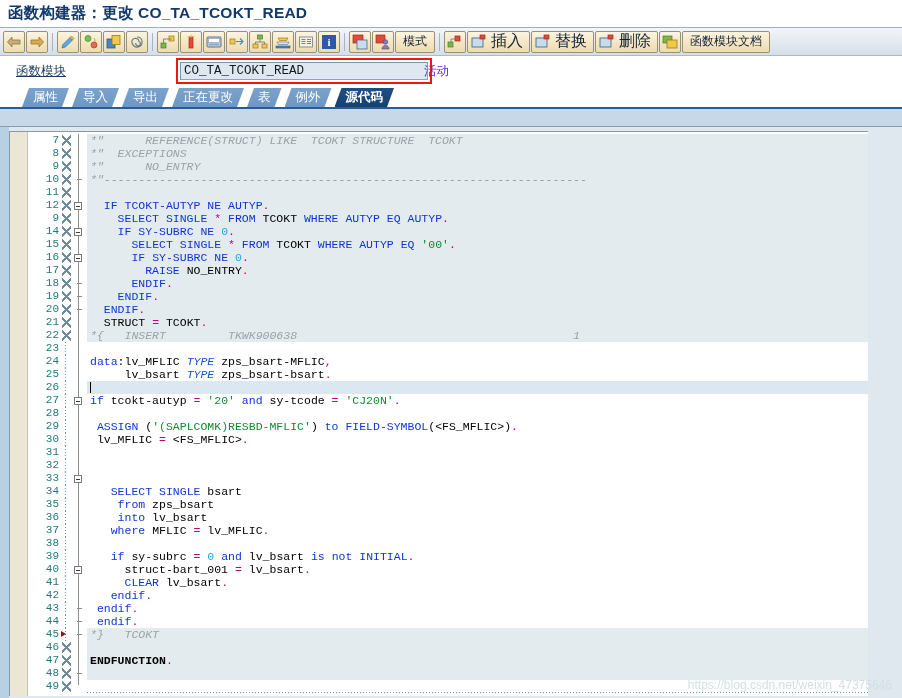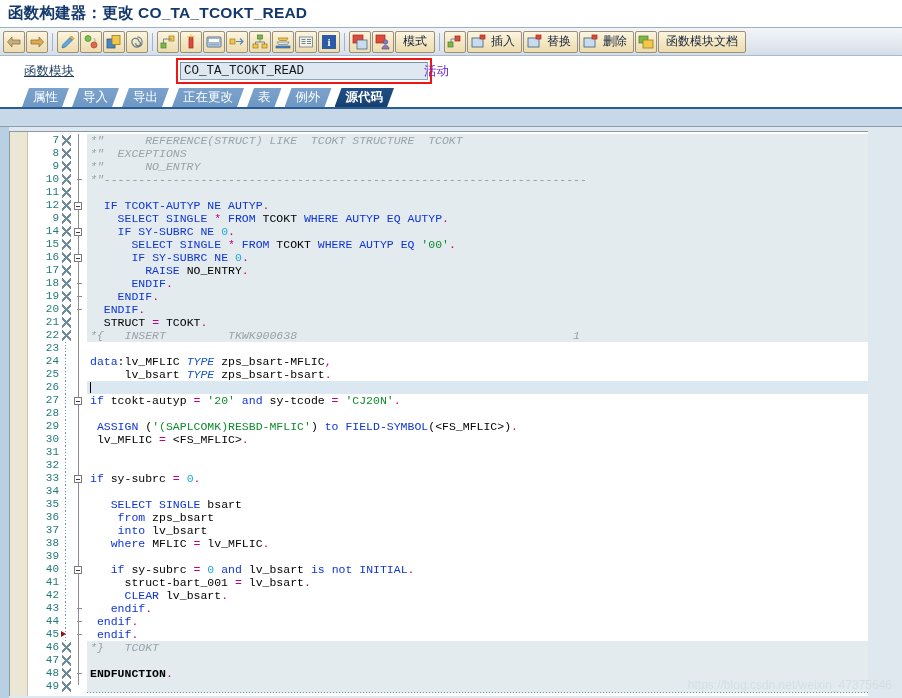--- a/index.html
+++ b/index.html
@@ -52,39 +52,39 @@
   }
   .tb-btn.text-btn {
     padding: 0 7px;
     font-size: 12px;
     color: #15243a;
     white-space: nowrap;
   }
   .tb-btn.icon-text-btn {
     padding: 0 6px 0 3px;
     gap: 4px;
-    font-size: 12px;
+    font-size: 16px;
     color: #15243a;
     white-space: nowrap;
   }
   .tb-sep {
     width: 1px; height: 18px;
     background: #a9b4c2;
     margin: 0 3px;
   }
   .tb-ico { width: 16px; height: 16px; display: block; }
 
   
   #fm-row {
     height: 30px;
     background: #ffffff;
     display: flex;
     align-items: center;
     position: relative;
-    padding-left: 24px;
+    padding-left: 16px;
   }
   #fm-label {
     font-size: 12.5px;
     color: #1b3a5c;
     text-decoration: underline;
     white-space: nowrap;
   }
   #fm-input-wrap {
     position: absolute;
     left: 176px;
@@ -693,21 +693,20 @@
         <div class="code-line">&nbsp;</div>
         <div class="code-line"><span class="kw">data</span>:lv_MFLIC <span class="kw2">TYPE</span> zps_bsart-MFLIC<span class="punc">,</span></div>
         <div class="code-line">     lv_bsart <span class="kw2">TYPE</span> zps_bsart-bsart<span class="punc">.</span></div>
         <div class="code-line cur"><span class="caret"></span></div>
         <div class="code-line"><span class="kw">if</span> tcokt-autyp <span class="op">=</span> <span class="str">'20'</span> <span class="kw">and</span> sy-tcode <span class="op">=</span> <span class="str">'CJ20N'</span><span class="punc">.</span></div>
         <div class="code-line">&nbsp;</div>
         <div class="code-line"> <span class="kw">ASSIGN</span> (<span class="str">'(SAPLCOMK)RESBD-MFLIC'</span>) <span class="kw">to</span> <span class="kw">FIELD-SYMBOL</span>(&lt;FS_MFLIC&gt;)<span class="punc">.</span></div>
         <div class="code-line"> lv_MFLIC <span class="op">=</span> &lt;FS_MFLIC&gt;<span class="punc">.</span></div>
         <div class="code-line">&nbsp;</div>
         <div class="code-line">&nbsp;</div>
-        <div class="code-line"><span class="kw">if</span> sy-subrc <span class="op">=</span> <span class="num">0</span><span class="punc">.</span></div>
         <div class="code-line">&nbsp;</div>
         <div class="code-line">   <span class="kw">SELECT SINGLE</span> bsart</div>
         <div class="code-line">    <span class="kw">from</span> zps_bsart</div>
         <div class="code-line">    <span class="kw">into</span> lv_bsart</div>
         <div class="code-line">   <span class="kw">where</span> MFLIC <span class="op">=</span> lv_MFLIC<span class="punc">.</span></div>
         <div class="code-line">&nbsp;</div>
         <div class="code-line">   <span class="kw">if</span> sy-subrc <span class="op">=</span> <span class="num">0</span> <span class="kw">and</span> lv_bsart <span class="kw">is</span> <span class="kw">not</span> <span class="kw">INITIAL</span><span class="punc">.</span></div>
         <div class="code-line">     struct-bart_001 <span class="op">=</span> lv_bsart<span class="punc">.</span></div>
         <div class="code-line">     <span class="kw">CLEAR</span> lv_bsart<span class="punc">.</span></div>
         <div class="code-line">   <span class="kw">endif</span><span class="punc">.</span></div>

